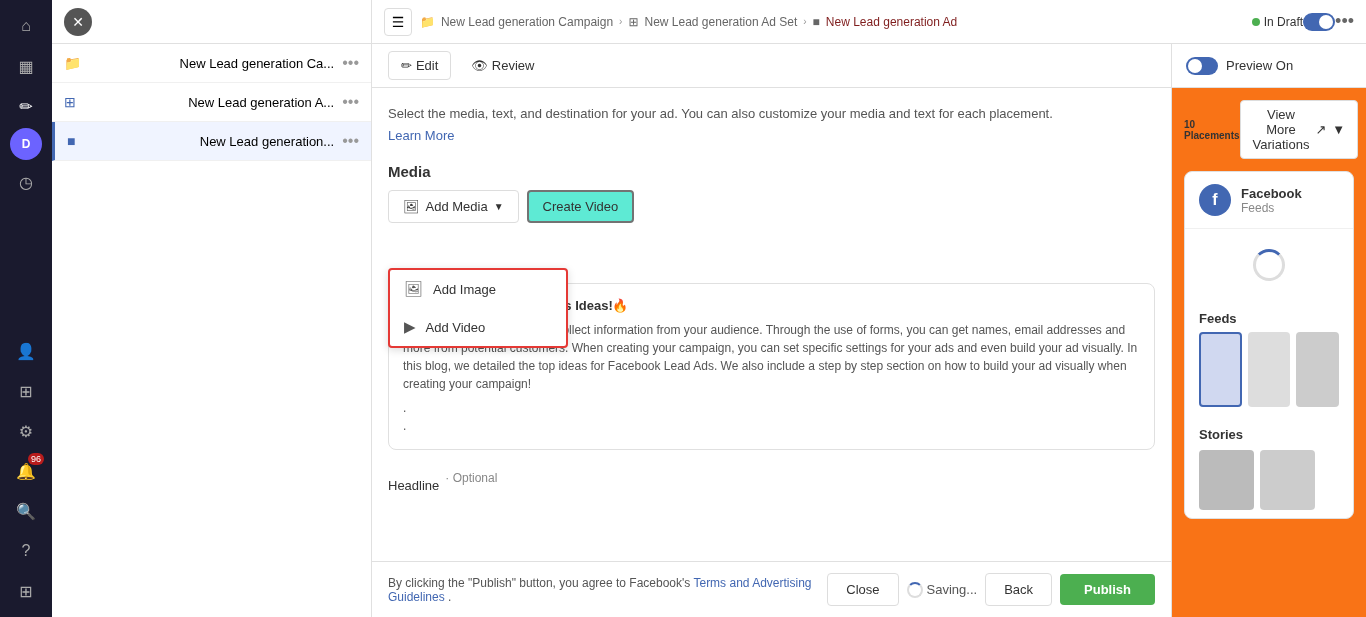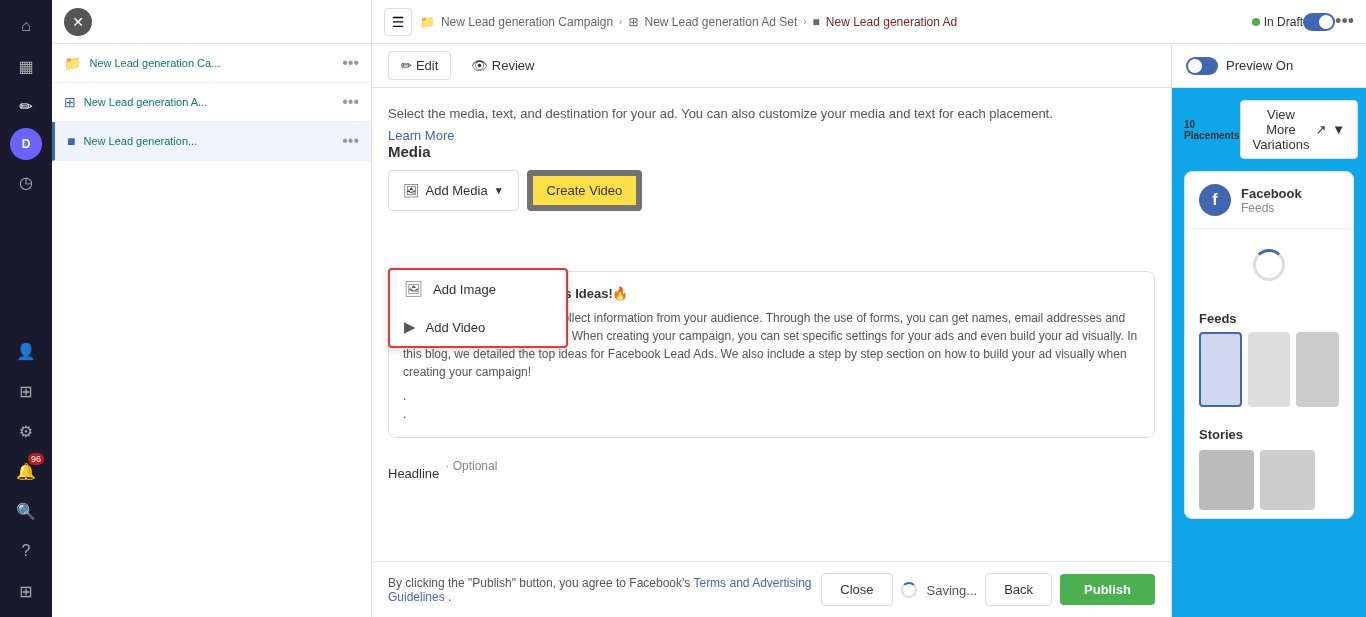--- a/index.html
+++ b/index.html
@@ -82,25 +82,26 @@
     .panel-item.active { background: #f0f4ff; border-left: 3px solid #4267B2; }
     .panel-item-icon {
       font-size: 14px;
       color: #666;
     }
     .panel-item-icon.folder { color: #888; }
     .panel-item-icon.ad-set { color: #4267B2; }
     .panel-item-icon.ad { color: #4267B2; }
     .panel-item-label {
       flex: 1;
-      font-size: 11px;
-      color: #0f766e;
+      font-size: 13px;
+      color: #000000;
       white-space: nowrap;
       overflow: hidden;
       text-overflow: ellipsis;
+      text-align: right;
     }
     .panel-item-more {
       color: #999;
       font-size: 16px;
       cursor: pointer;
     }
 
     
     .main-area {
       flex: 1;
@@ -253,21 +254,21 @@
     }
     .learn-more-link {
       color: #4267B2;
       text-decoration: none;
       font-size: 13px;
     }
     .section-title {
       font-size: 15px;
       font-weight: 600;
       color: #333;
-      margin: 0 0 10px;
+      margin: 20px 0 10px;
     }
     .media-buttons {
       display: flex;
       gap: 8px;
       margin-bottom: 8px;
     }
     .add-media-btn {
       display: flex;
       align-items: center;
       gap: 6px;
@@ -275,23 +276,23 @@
       border: 1px solid #ddd;
       border-radius: 4px;
       background: #fff;
       cursor: pointer;
       font-size: 13px;
       color: #333;
     }
     .add-media-btn .chevron { font-size: 10px; }
     .create-video-btn {
       padding: 7px 14px;
-      border: 6px solid #737373;
-      border-radius: 4px;
-      background: #fde047;
+      border: 2px solid #737373;
+      border-radius: 4px;
+      background: #5eead4;
       cursor: pointer;
       font-size: 13px;
       color: #333;
     }
 
     
     .dropdown-menu {
       border: 2px solid #e53935;
       border-radius: 4px;
       background: white;
@@ -386,39 +387,39 @@
       border: none;
       border-radius: 4px;
       background: #4CAF50;
       cursor: pointer;
       font-size: 13px;
       color: white;
       font-weight: 600;
     }
     .saving-indicator {
       display: flex;
-      align-items: flex-end;
-      gap: 10px;
+      align-items: center;
+      gap: 4px;
       font-size: 13px;
       color: #555;
     }
     .spinner {
       width: 16px;
       height: 16px;
       border: 2px solid #ddd;
       border-top-color: #4267B2;
       border-radius: 50%;
       animation: spin 0.8s linear infinite;
     }
     @keyframes spin { to { transform: rotate(360deg); } }
 
     
     .preview-panel {
       flex: 1;
-      background: #0ea5e9;
+      background: #f97316;
       display: flex;
       flex-direction: column;
       overflow: hidden;
     }
     .preview-header {
       height: 44px;
       background: #fff;
       border-bottom: 1px solid #e0e0e0;
       display: flex;
       align-items: center;

